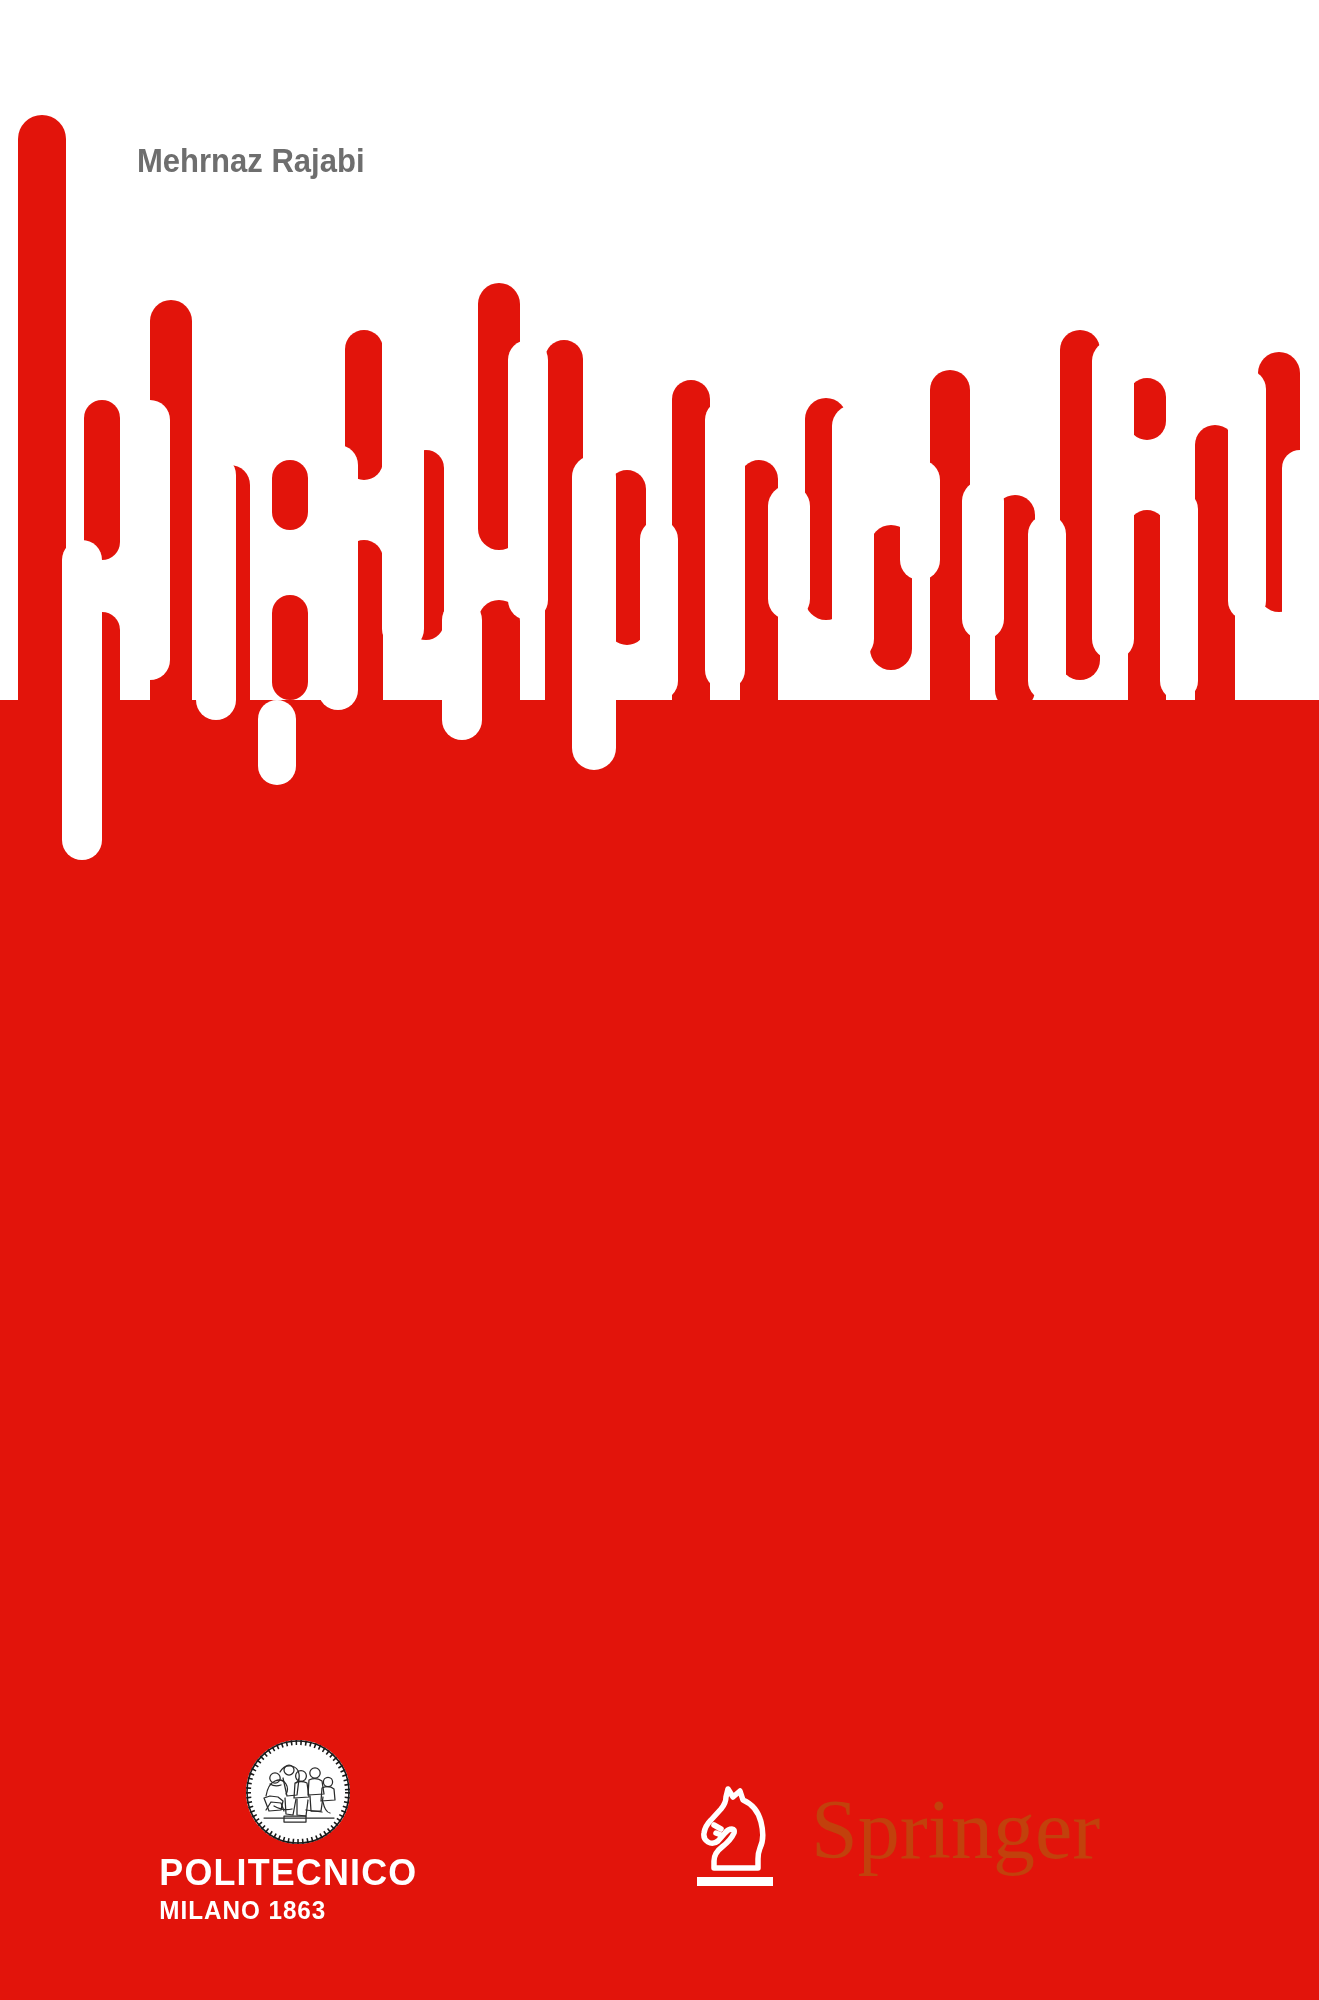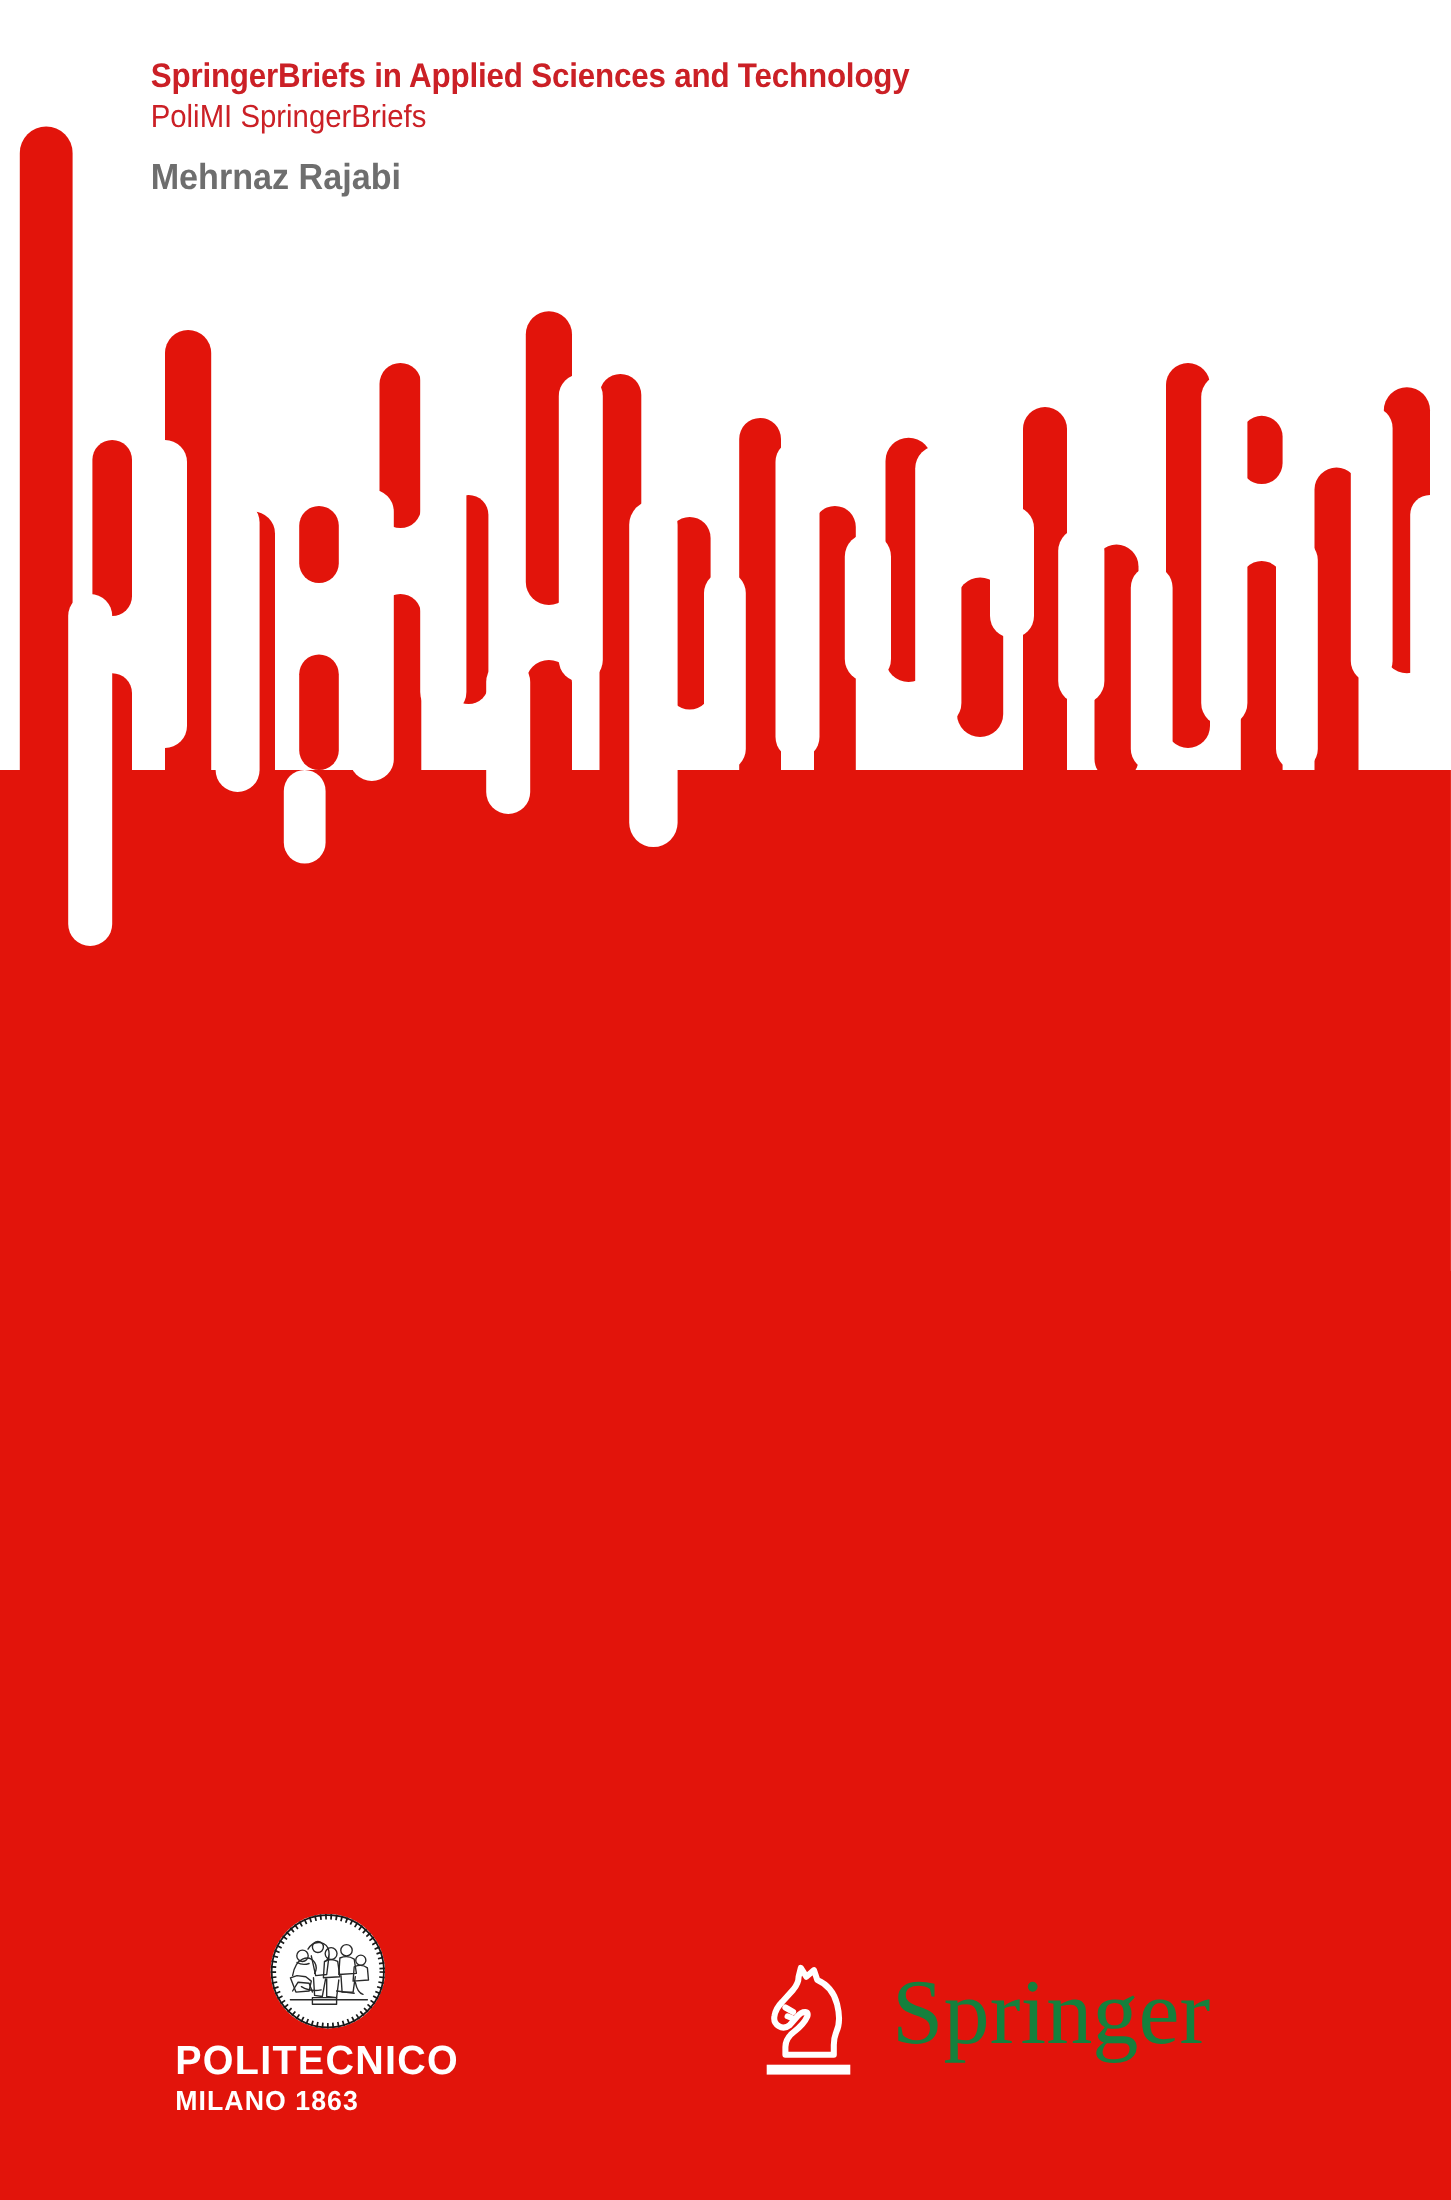--- a/index.html
+++ b/index.html
@@ -141,21 +141,21 @@
     left: 681px;
     top: 1780px;
     display: flex;
     align-items: center;
     z-index: 5;
   }
   .springer-word {
     font-family: "Liberation Serif", serif;
     font-weight: 400;
     font-size: 84px;
-    color: #15803d;
+    color: #c2410c;
     letter-spacing: 0px;
     margin-left: 22px;
     line-height: 1;
     position: relative;
     top: -6px;
   }
 </style>
 </head>
 <body>
 
@@ -215,24 +215,20 @@
         <rect x="900" y="460" width="40" height="120" rx="20" ry="20" fill="#FFFFFF"></rect>
         <rect x="962" y="480" width="42" height="160" rx="21" ry="21" fill="#FFFFFF"></rect>
         <rect x="1028" y="515" width="38" height="185" rx="19" ry="19" fill="#FFFFFF"></rect>
         <rect x="1092" y="340" width="42" height="320" rx="21" ry="21" fill="#FFFFFF"></rect>
         <rect x="1160" y="490" width="38" height="210" rx="19" ry="19" fill="#FFFFFF"></rect>
         <rect x="1228" y="370" width="38" height="250" rx="19" ry="19" fill="#FFFFFF"></rect>
         <rect x="1282" y="450" width="36" height="230" rx="18" ry="18" fill="#FFFFFF"></rect>
       </g>
     </svg>
 
-  <div class="header-block">
-    <div class="series-title">SpringerBriefs in Applied Sciences and Technology</div>
-    <div class="series-subtitle">PoliMI SpringerBriefs</div>
-  </div>
 
   <div class="author">Mehrnaz Rajabi</div>
 
 
   <div class="polimi-logo">
     <div class="polimi-seal-wrap">
       <svg width="108" height="108" viewBox="0 0 108 108" xmlns="http://www.w3.org/2000/svg">
 
         <g fill="#FFFFFF">
           <circle cx="54" cy="54" r="52"></circle>

